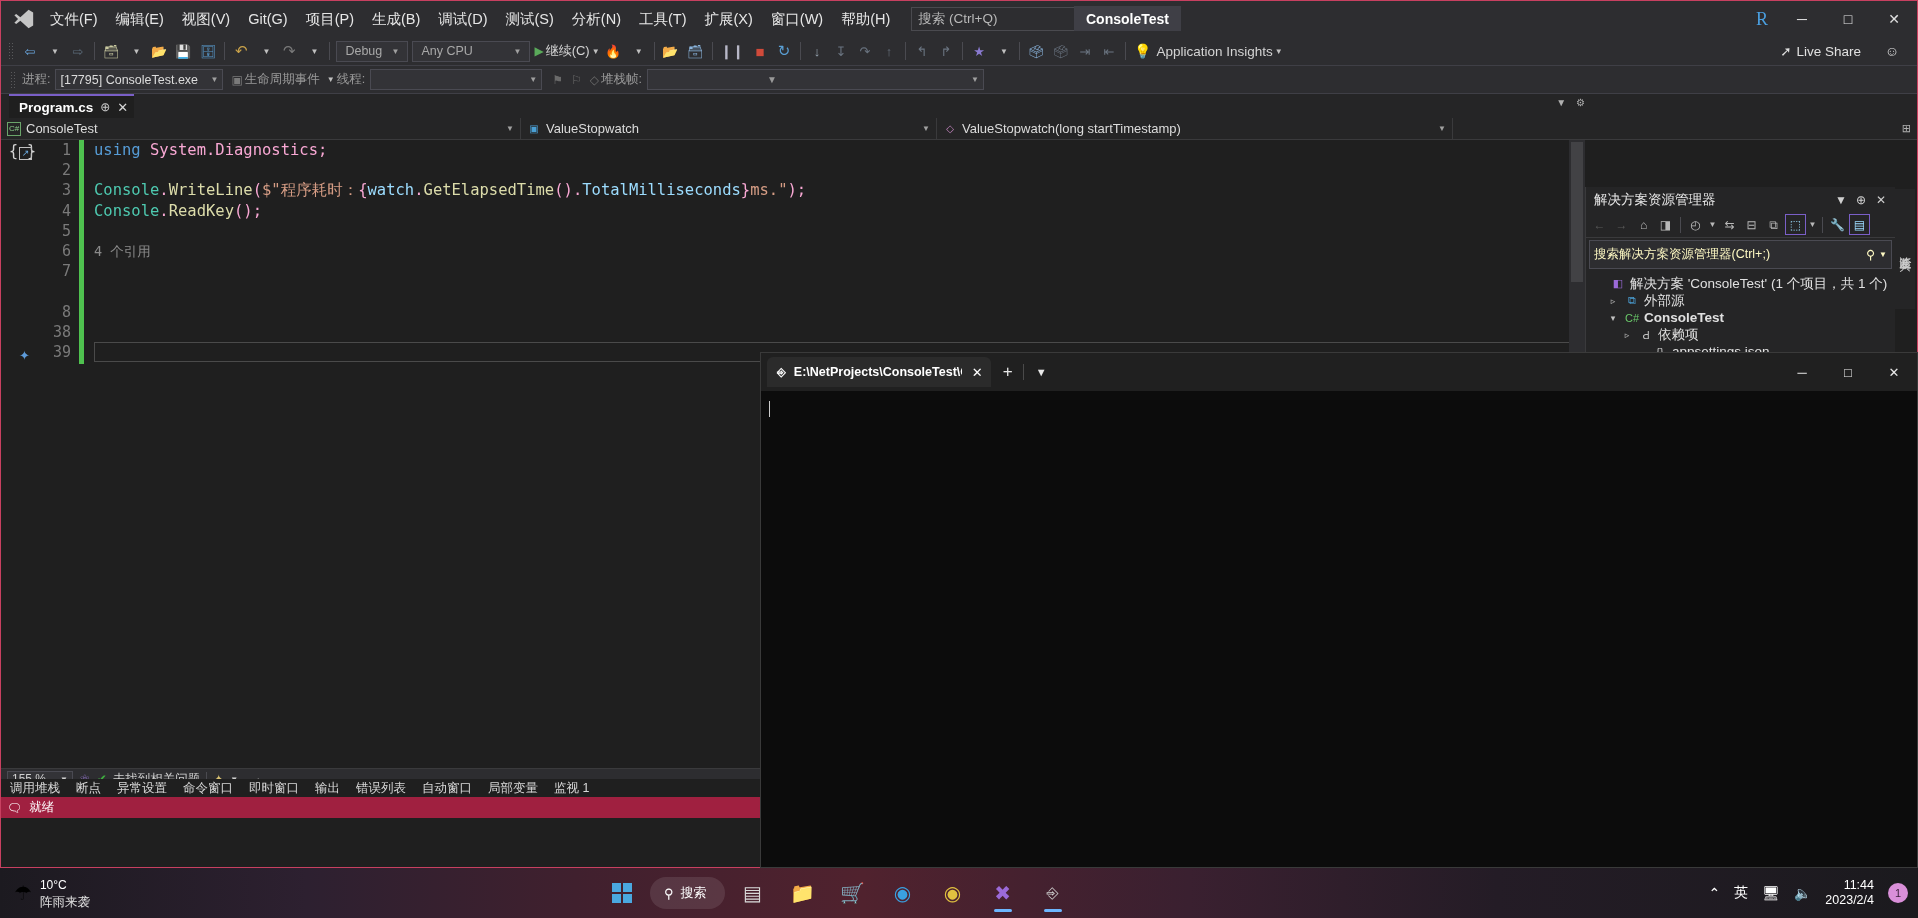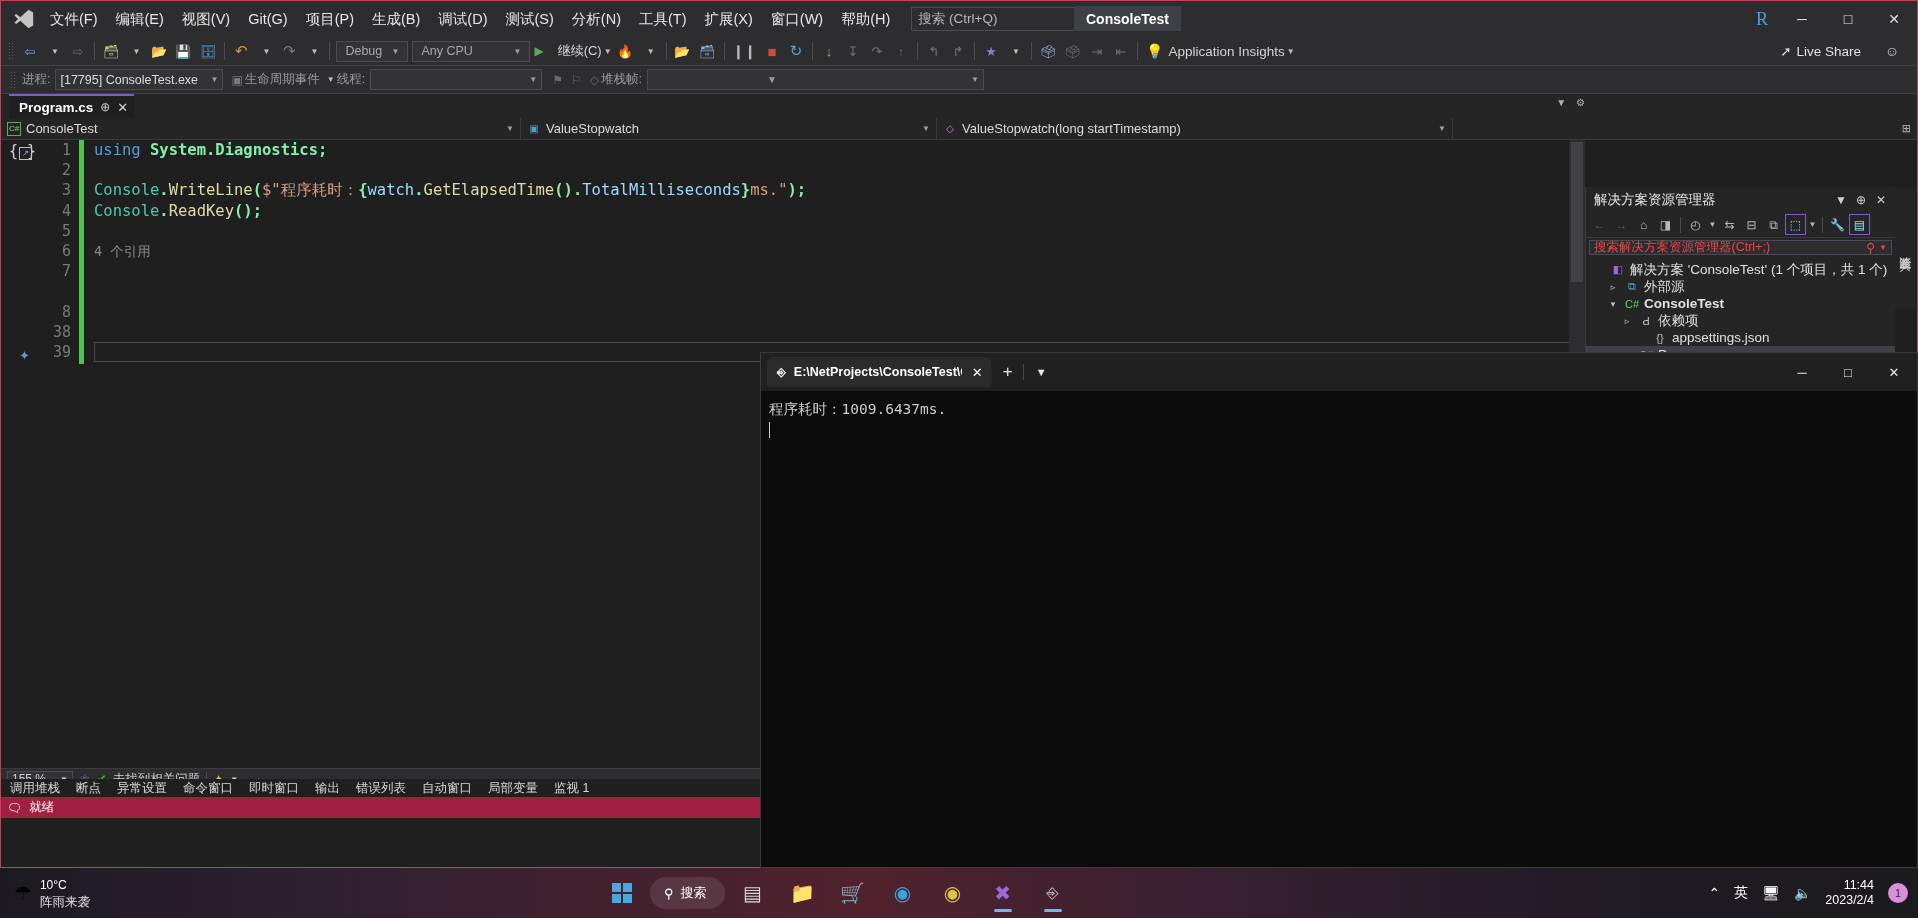--- a/index.html
+++ b/index.html
@@ -65,21 +65,21 @@
   }
   .tb-sep { width: 1px; height: 18px; background: #4a4a50; margin: 0 4px; }
   .tb-caret { font-size: 8px; color: #c0c0c0; margin-left: 2px; }
   .tb-combo {
     height: 21px; background: #333337; border: 1px solid #4a4a52; color: #a8a8a8;
     font-size: 12.5px; display: flex; align-items: center; padding: 0 8px; margin: 0 2px;
   }
   .tb-combo .cv { flex: 1; }
   .tb-combo .cc { font-size: 8px; color: #a0a0a0; margin-left: 6px; }
   .tb-run { color: #5aaa5a; font-size: 12px; display: flex; align-items: center; margin: 0 2px; }
-  .tb-run .lbl { color: #d4d4d4; font-size: 13px; margin-left: 14px; }
+  .tb-run .lbl { color: #d4d4d4; font-size: 13px; margin-left: 2px; }
   .tb-appins { display: flex; align-items: center; color: #d4d4d4; font-size: 13.5px; margin-left: 4px; }
   .live-share { position: absolute; right: 56px; color: #e0e0e0; font-size: 13.5px; display: flex; align-items: center; gap: 5px; }
   .ls-person { position: absolute; right: 18px; color: #e0e0e0; font-size: 14px; }
 
   
   .vs-debugbar {
     height: 28px; background: #2d2d30; display: flex; align-items: center;
     padding-left: 6px; border-bottom: 1px solid #3f3f46; position: relative;
   }
   .db-label { color: #9a9a9a; font-size: 12.5px; margin: 0 5px 0 2px; white-space: nowrap; }
@@ -120,21 +120,21 @@
     font-family: "DejaVu Sans Mono", monospace; font-size: 15.5px; white-space: pre;
   }
   .lnum { color: #7a7a7a; font-family: "DejaVu Sans Mono", monospace; font-size: 15px; }
   .code-text .cline { padding-left: 10px; }
 
   .k-blue   { color: #569cd6; }
   .k-type   { color: #4ec9b0; }
   .k-method { color: #dcdcaa; }
   .k-num    { color: #b5cea8; }
   .k-str    { color: #d69d85; }
-  .k-white  { color: #86efac; font-weight: bold; }
+  .k-white  { color: #f9a8d4; }
   .k-var    { color: #9cdcfe; }
   .k-struct { color: #86c691; }
   .k-ref    { color: #8a8a8a; font-size: 13.5px; }
 
   .fold-box {
     display: inline-block; width: 11px; height: 11px; border: 1px solid #9a9a9a;
     color: #d0d0d0; font-size: 10px; line-height: 9px; text-align: center;
     vertical-align: middle; margin-right: 2px;
   }
   .collapsed-dots {
@@ -160,22 +160,22 @@
   }
   .se-header { height: 25px; display: flex; align-items: center; padding: 0 4px 0 8px; color: #e8e8e8; font-size: 13.5px; }
   .se-header .title { flex: 1; }
   .se-header .ico { width: 20px; text-align: center; color: #d0d0d0; font-size: 12px; }
   .se-toolbar { height: 26px; display: flex; align-items: center; padding: 0 3px; gap: 1px; border-bottom: 1px solid #3a3a3c; }
   .se-tb { width: 21px; height: 21px; display: flex; align-items: center; justify-content: center; color: #b8b8b8; font-size: 12px; }
   .se-tb.disabled { color: #5a5a5a; }
   .se-tb.active { border: 1px solid #7a5fc7; color: #9cdcfe; }
   .se-sep { width: 1px; height: 16px; background: #4a4a50; margin: 0 3px; }
   .se-search {
-    height: 15px; margin: 2px 3px; background: #2d2d30; border: 1px solid #4a4a52;
-    display: flex; align-items: center; padding: 0 4px; color: #ef4444; font-size: 12.5px; justify-content: flex-end;
+    height: 29px; margin: 2px 3px; background: #2d2d30; border: 1px solid #4a4a52;
+    display: flex; align-items: center; padding: 0 4px; color: #fef9c3; font-size: 12.5px; justify-content: flex-end;
   }
   .se-search .t { flex: 1; }
   .se-tree { padding-top: 4px; font-size: 13.5px; color: #e0e0e0; }
   .se-row { height: 17px; display: flex; align-items: center; gap: 4px; padding-right: 4px; }
   .se-row.sel { background: #3f3f46; }
   .se-arrow { width: 14px; text-align: center; color: #c0c0c0; font-size: 9px; }
   .se-ico { width: 16px; text-align: center; font-size: 11px; }
   .se-lbl { white-space: nowrap; }
   .se-lbl.bold { font-weight: bold; }
   .diag-tab {
@@ -588,21 +588,20 @@
       <span class="con-plus">+</span>
       <span class="con-vdiv"></span>
       <span class="con-chev">▼</span>
       <div class="con-ctrls">
         <div class="con-btn">─</div>
         <div class="con-btn">□</div>
         <div class="con-btn close">✕</div>
       </div>
     </div>
     <div class="con-body">
-      <div class="con-line">程序耗时：1009.6437ms.</div>
       <div class="con-line"><span class="con-caret"></span></div>
     </div>
   </div>
 
   <div class="taskbar">
     <div class="tb-weather">
       <span class="tb-w-ico">☂</span>
       <div class="tb-w-txt">
         <div class="tb-w-temp">10°C</div>
         <div class="tb-w-desc">阵雨来袭</div>

